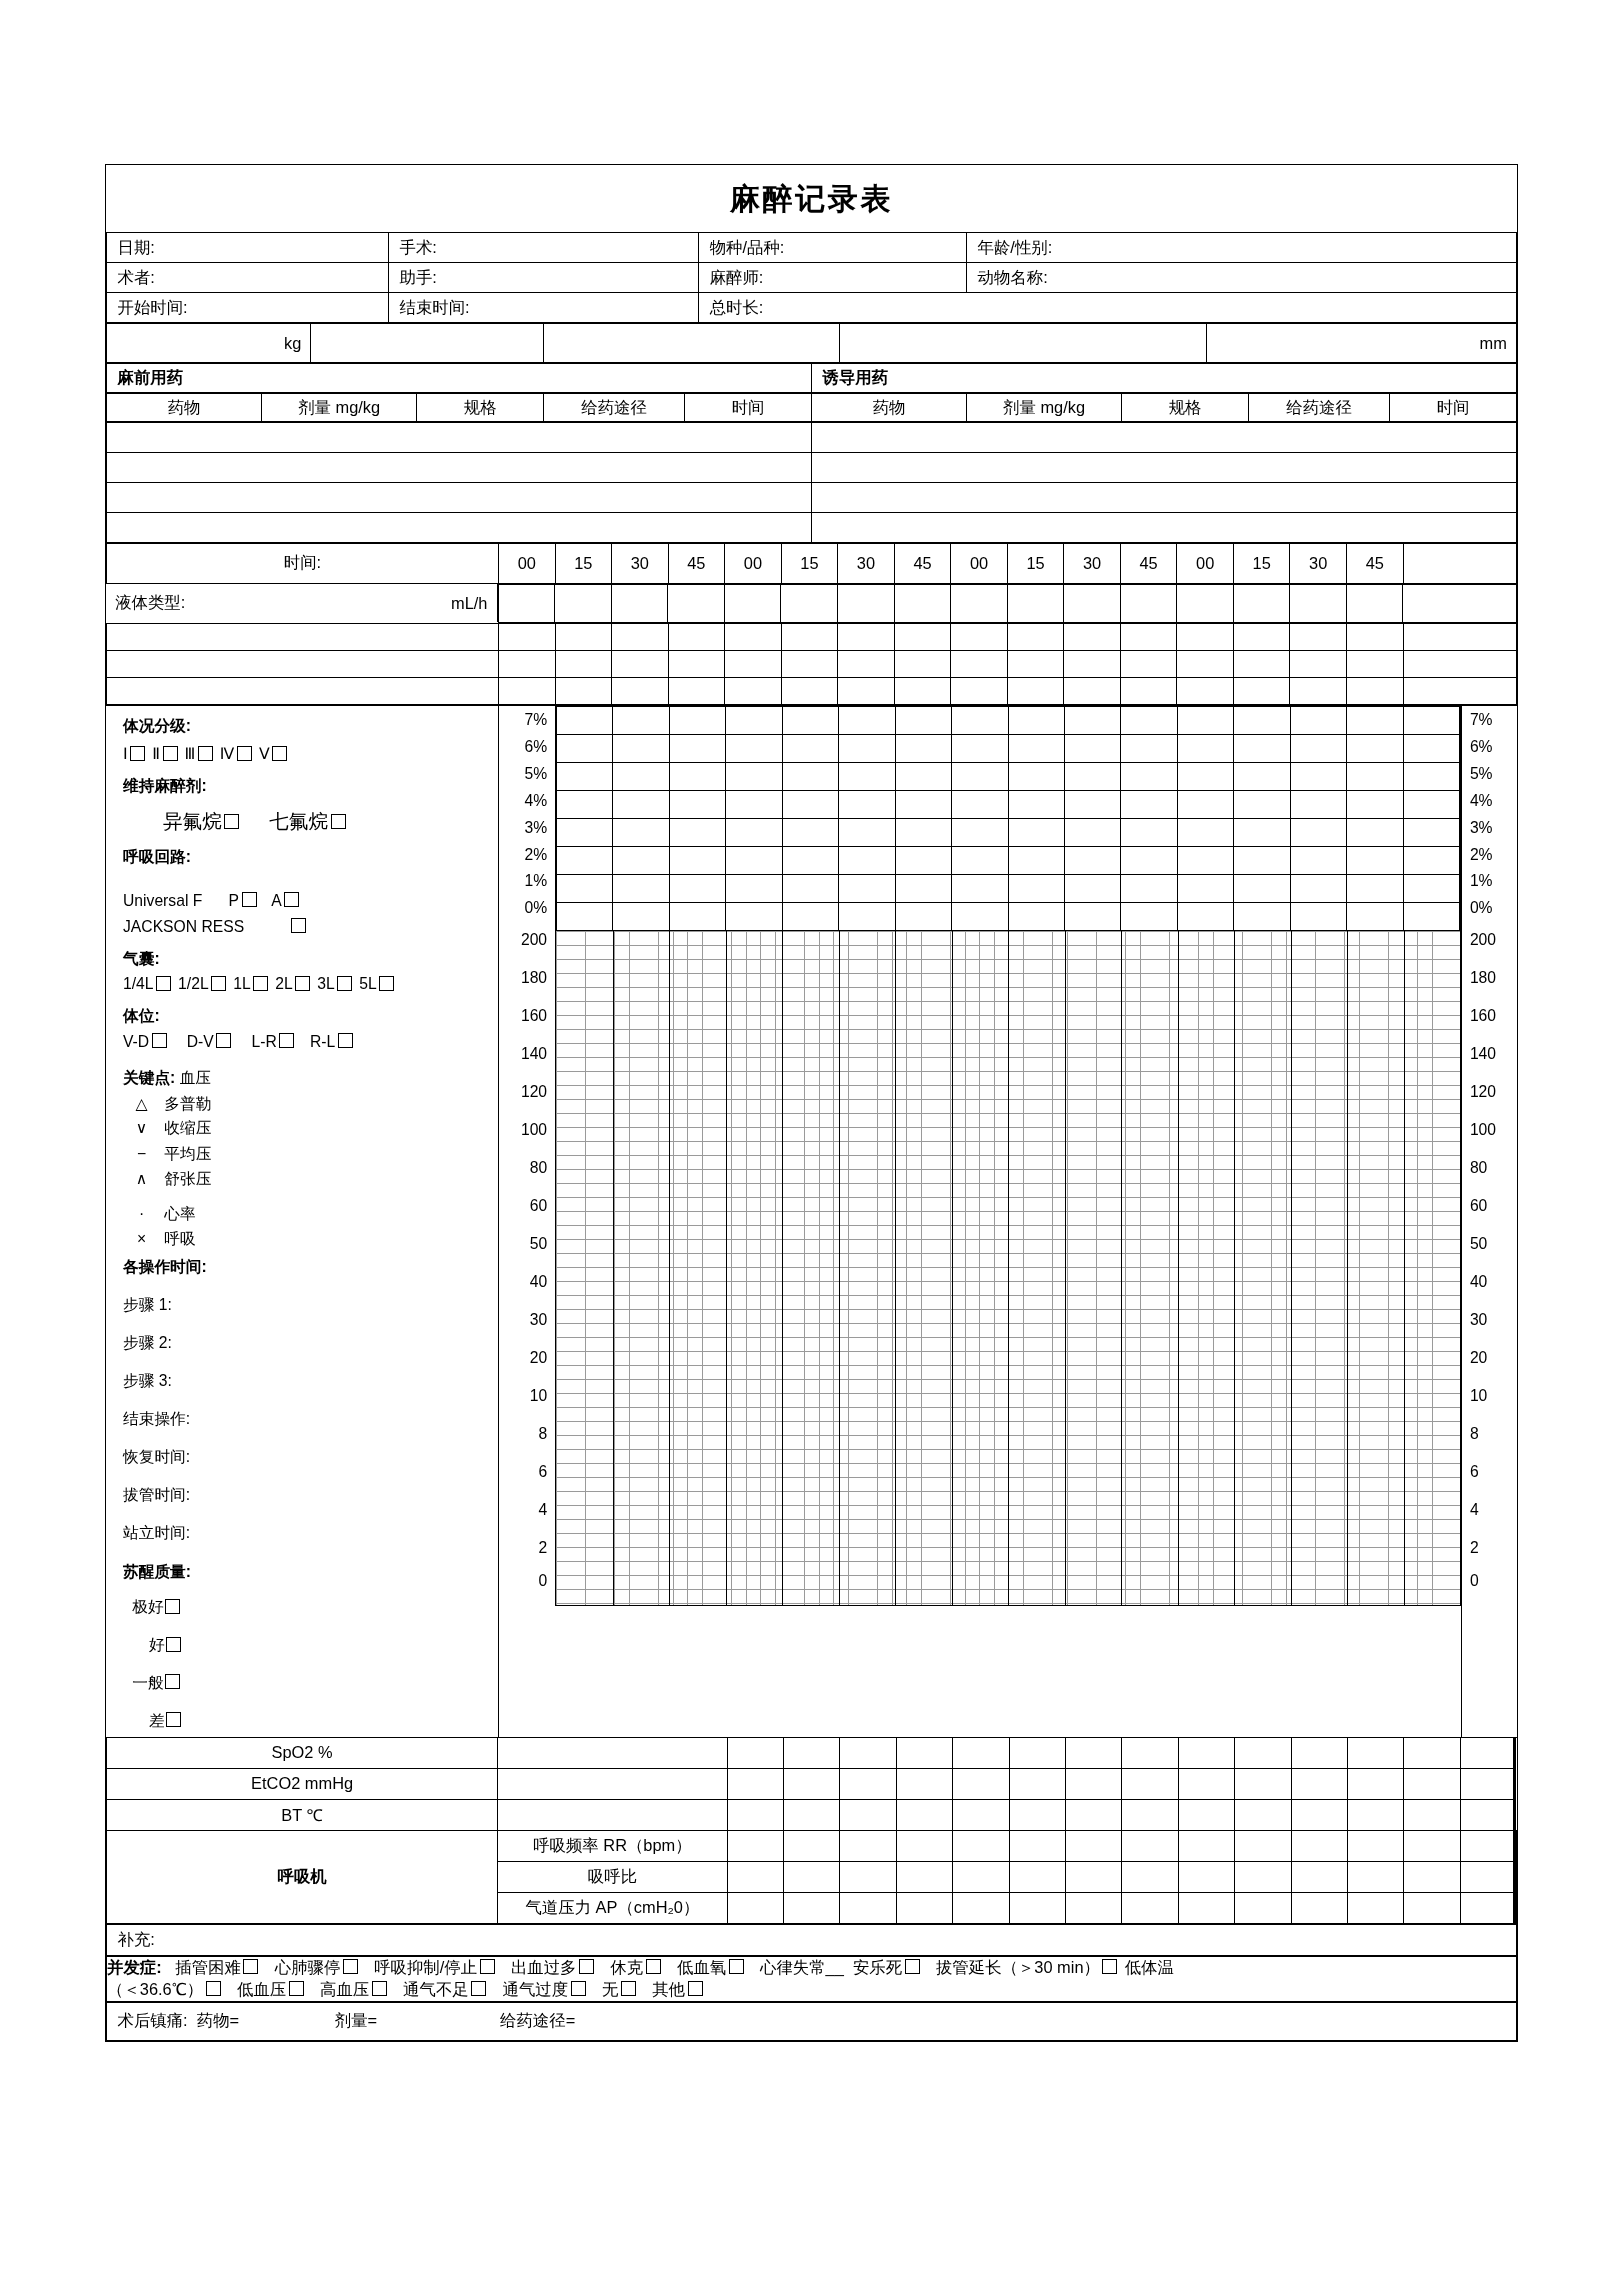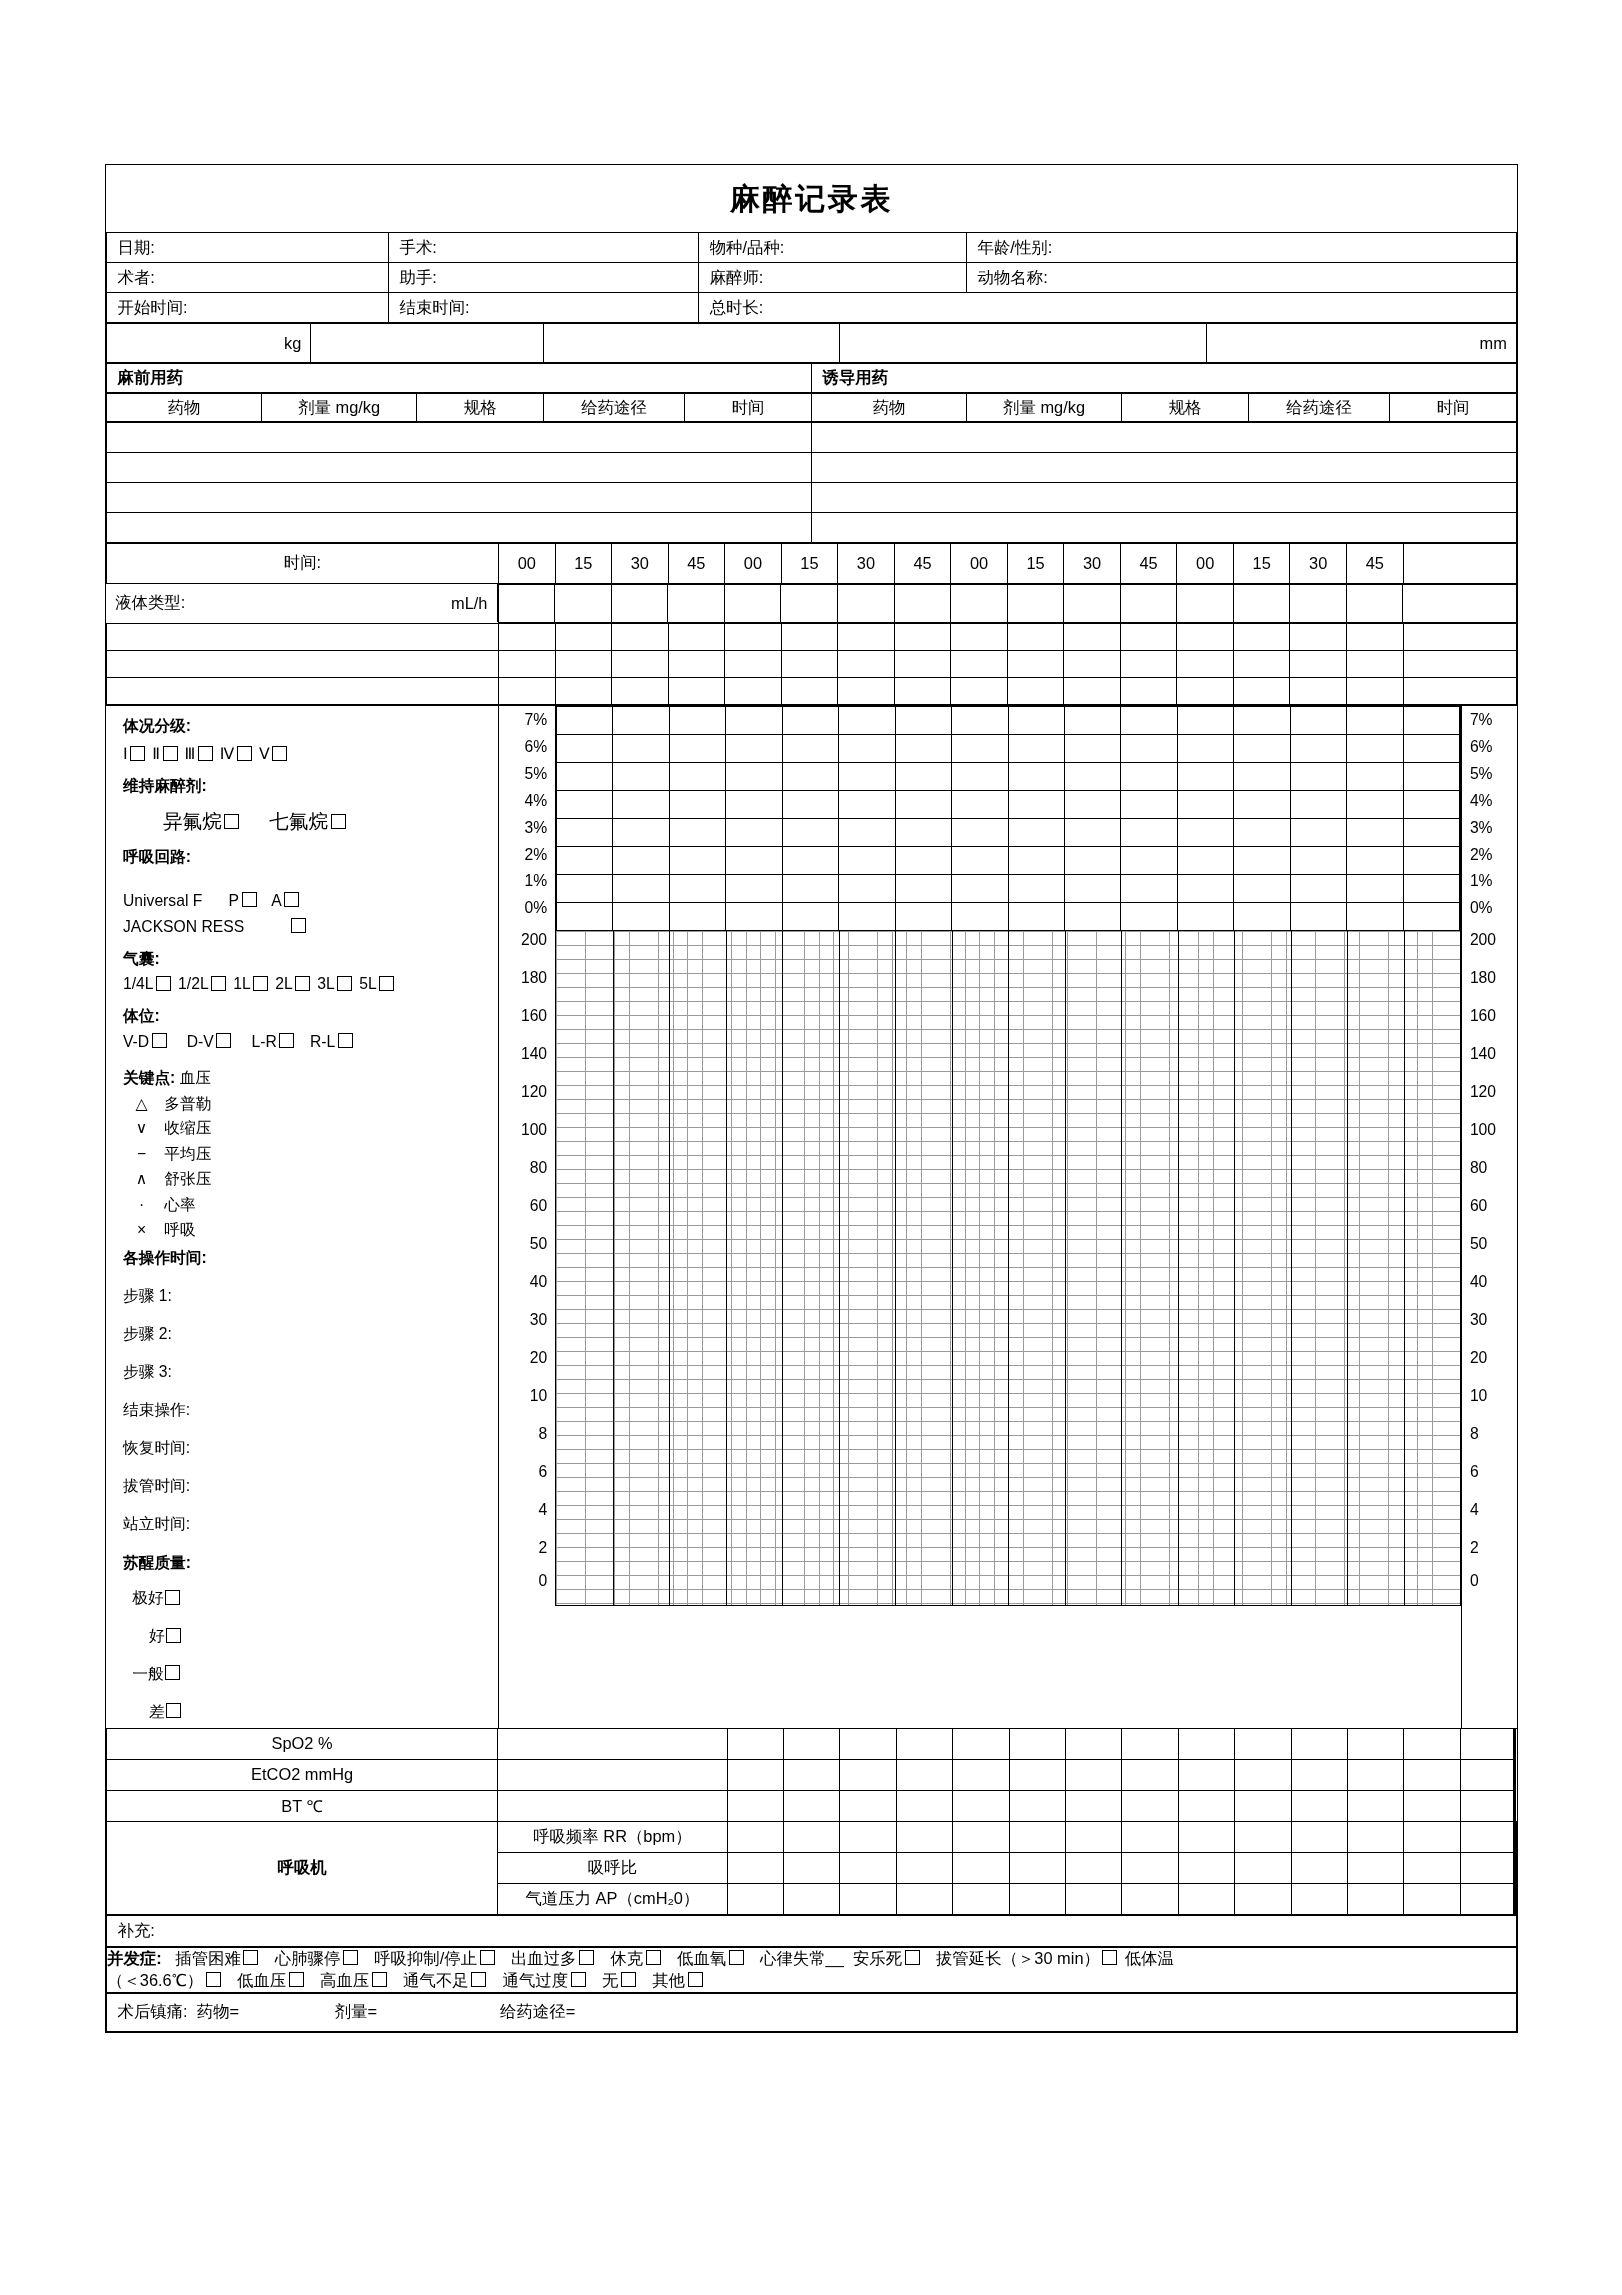--- a/index.html
+++ b/index.html
@@ -383,21 +383,21 @@
           <span>收缩压</span>
         </div>
         <div class="line" style="margin-top:2px;">
           <span class="keysym">−</span>
           <span>平均压</span>
         </div>
         <div class="line" style="margin-top:1.3px;">
           <span class="keysym">∧</span>
           <span>舒张压</span>
         </div>
-        <div class="line" style="margin-top:3px;">
+        <div class="line" style="margin-top:12px;">
           <span class="keysym">·</span>
           <span>心率</span>
         </div>
         <div class="line" style="margin-top:1.3px;">
           <span class="keysym">×</span>
           <span>呼吸</span>
         </div>
 
         <div class="sec" style="margin-top:6.5px;">各操作时间:</div>
         <div class="steplbl">步骤 1:</div>

